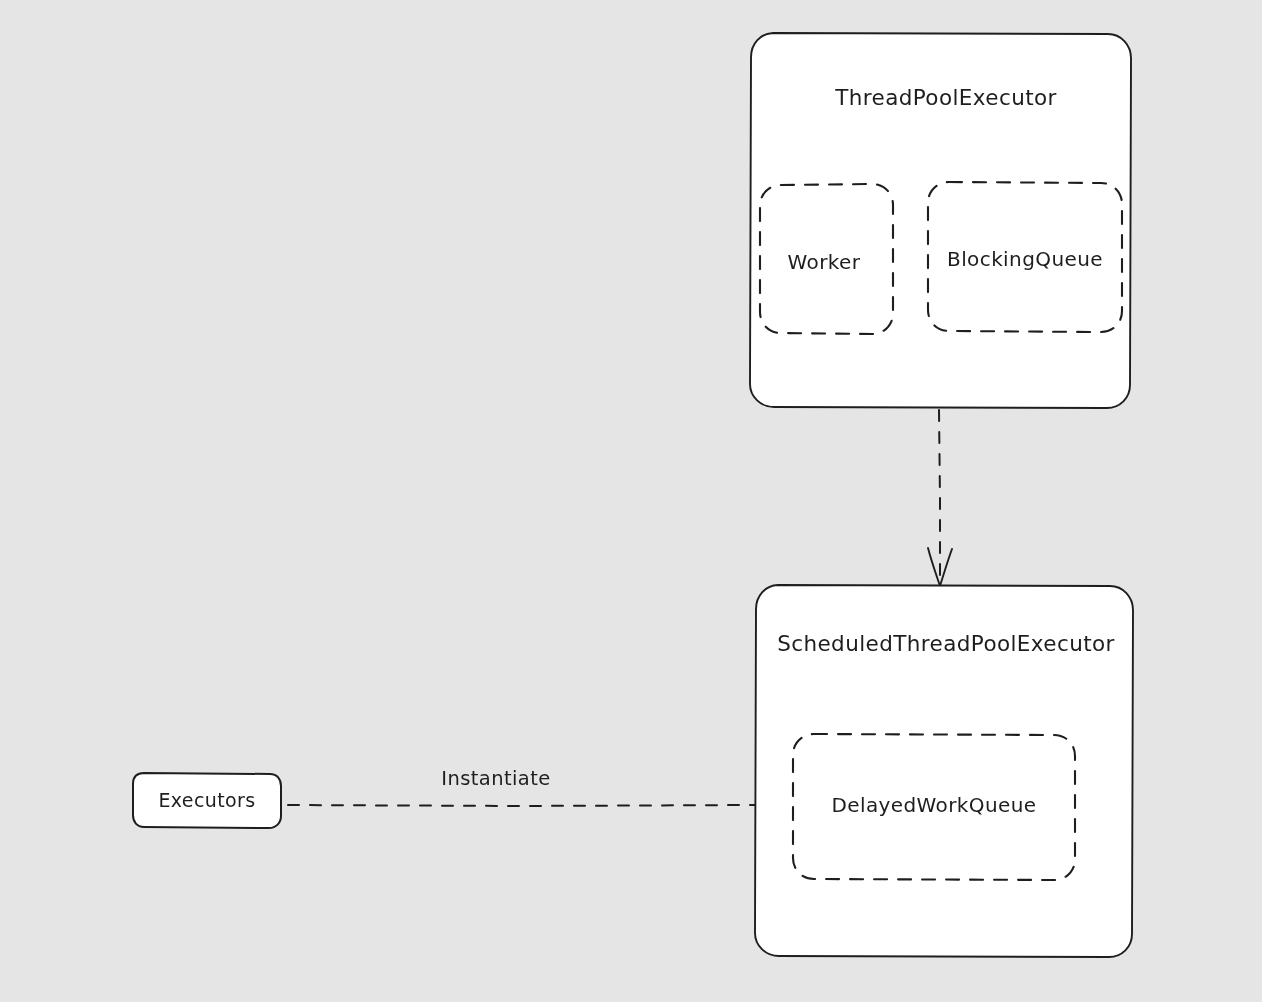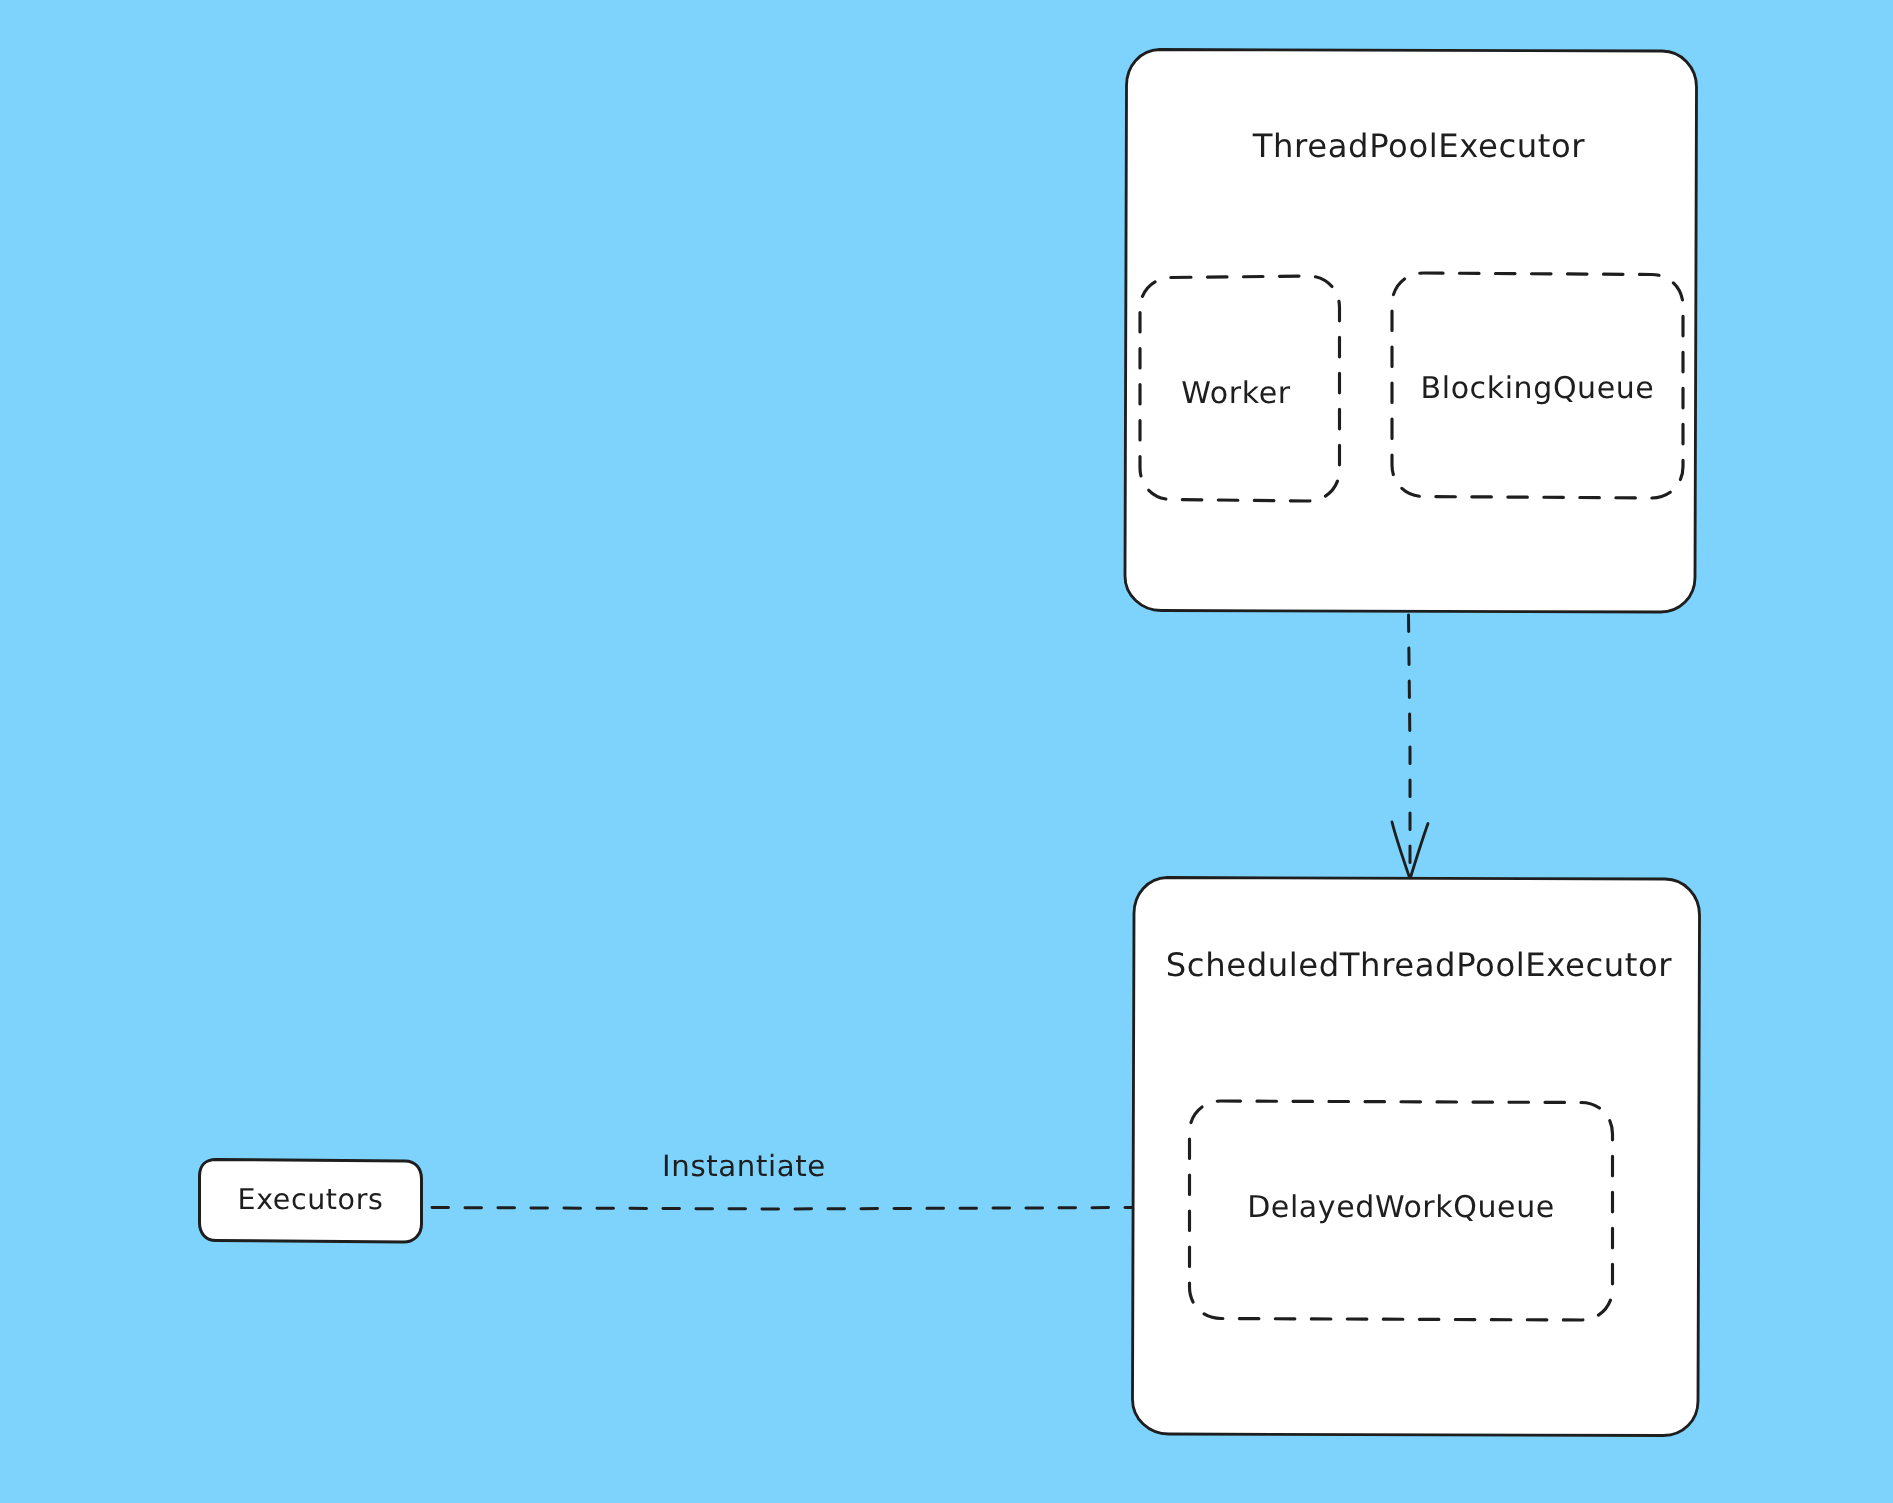--- a/index.html
+++ b/index.html
@@ -8,21 +8,21 @@
     padding: 0;
     background: #ffffff;
   }
   body {
     font-family: "DejaVu Sans", sans-serif;
   }
   #canvas-root {
     position: relative;
     width: 1262px;
     height: 1002px;
-    background: #7dd3fc;
+    background: #e5e5e5;
     overflow: hidden;
   }
   #diagram-svg {
     position: absolute;
     left: 0;
     top: 0;
     width: 1262px;
     height: 1002px;
     display: block;
   }

